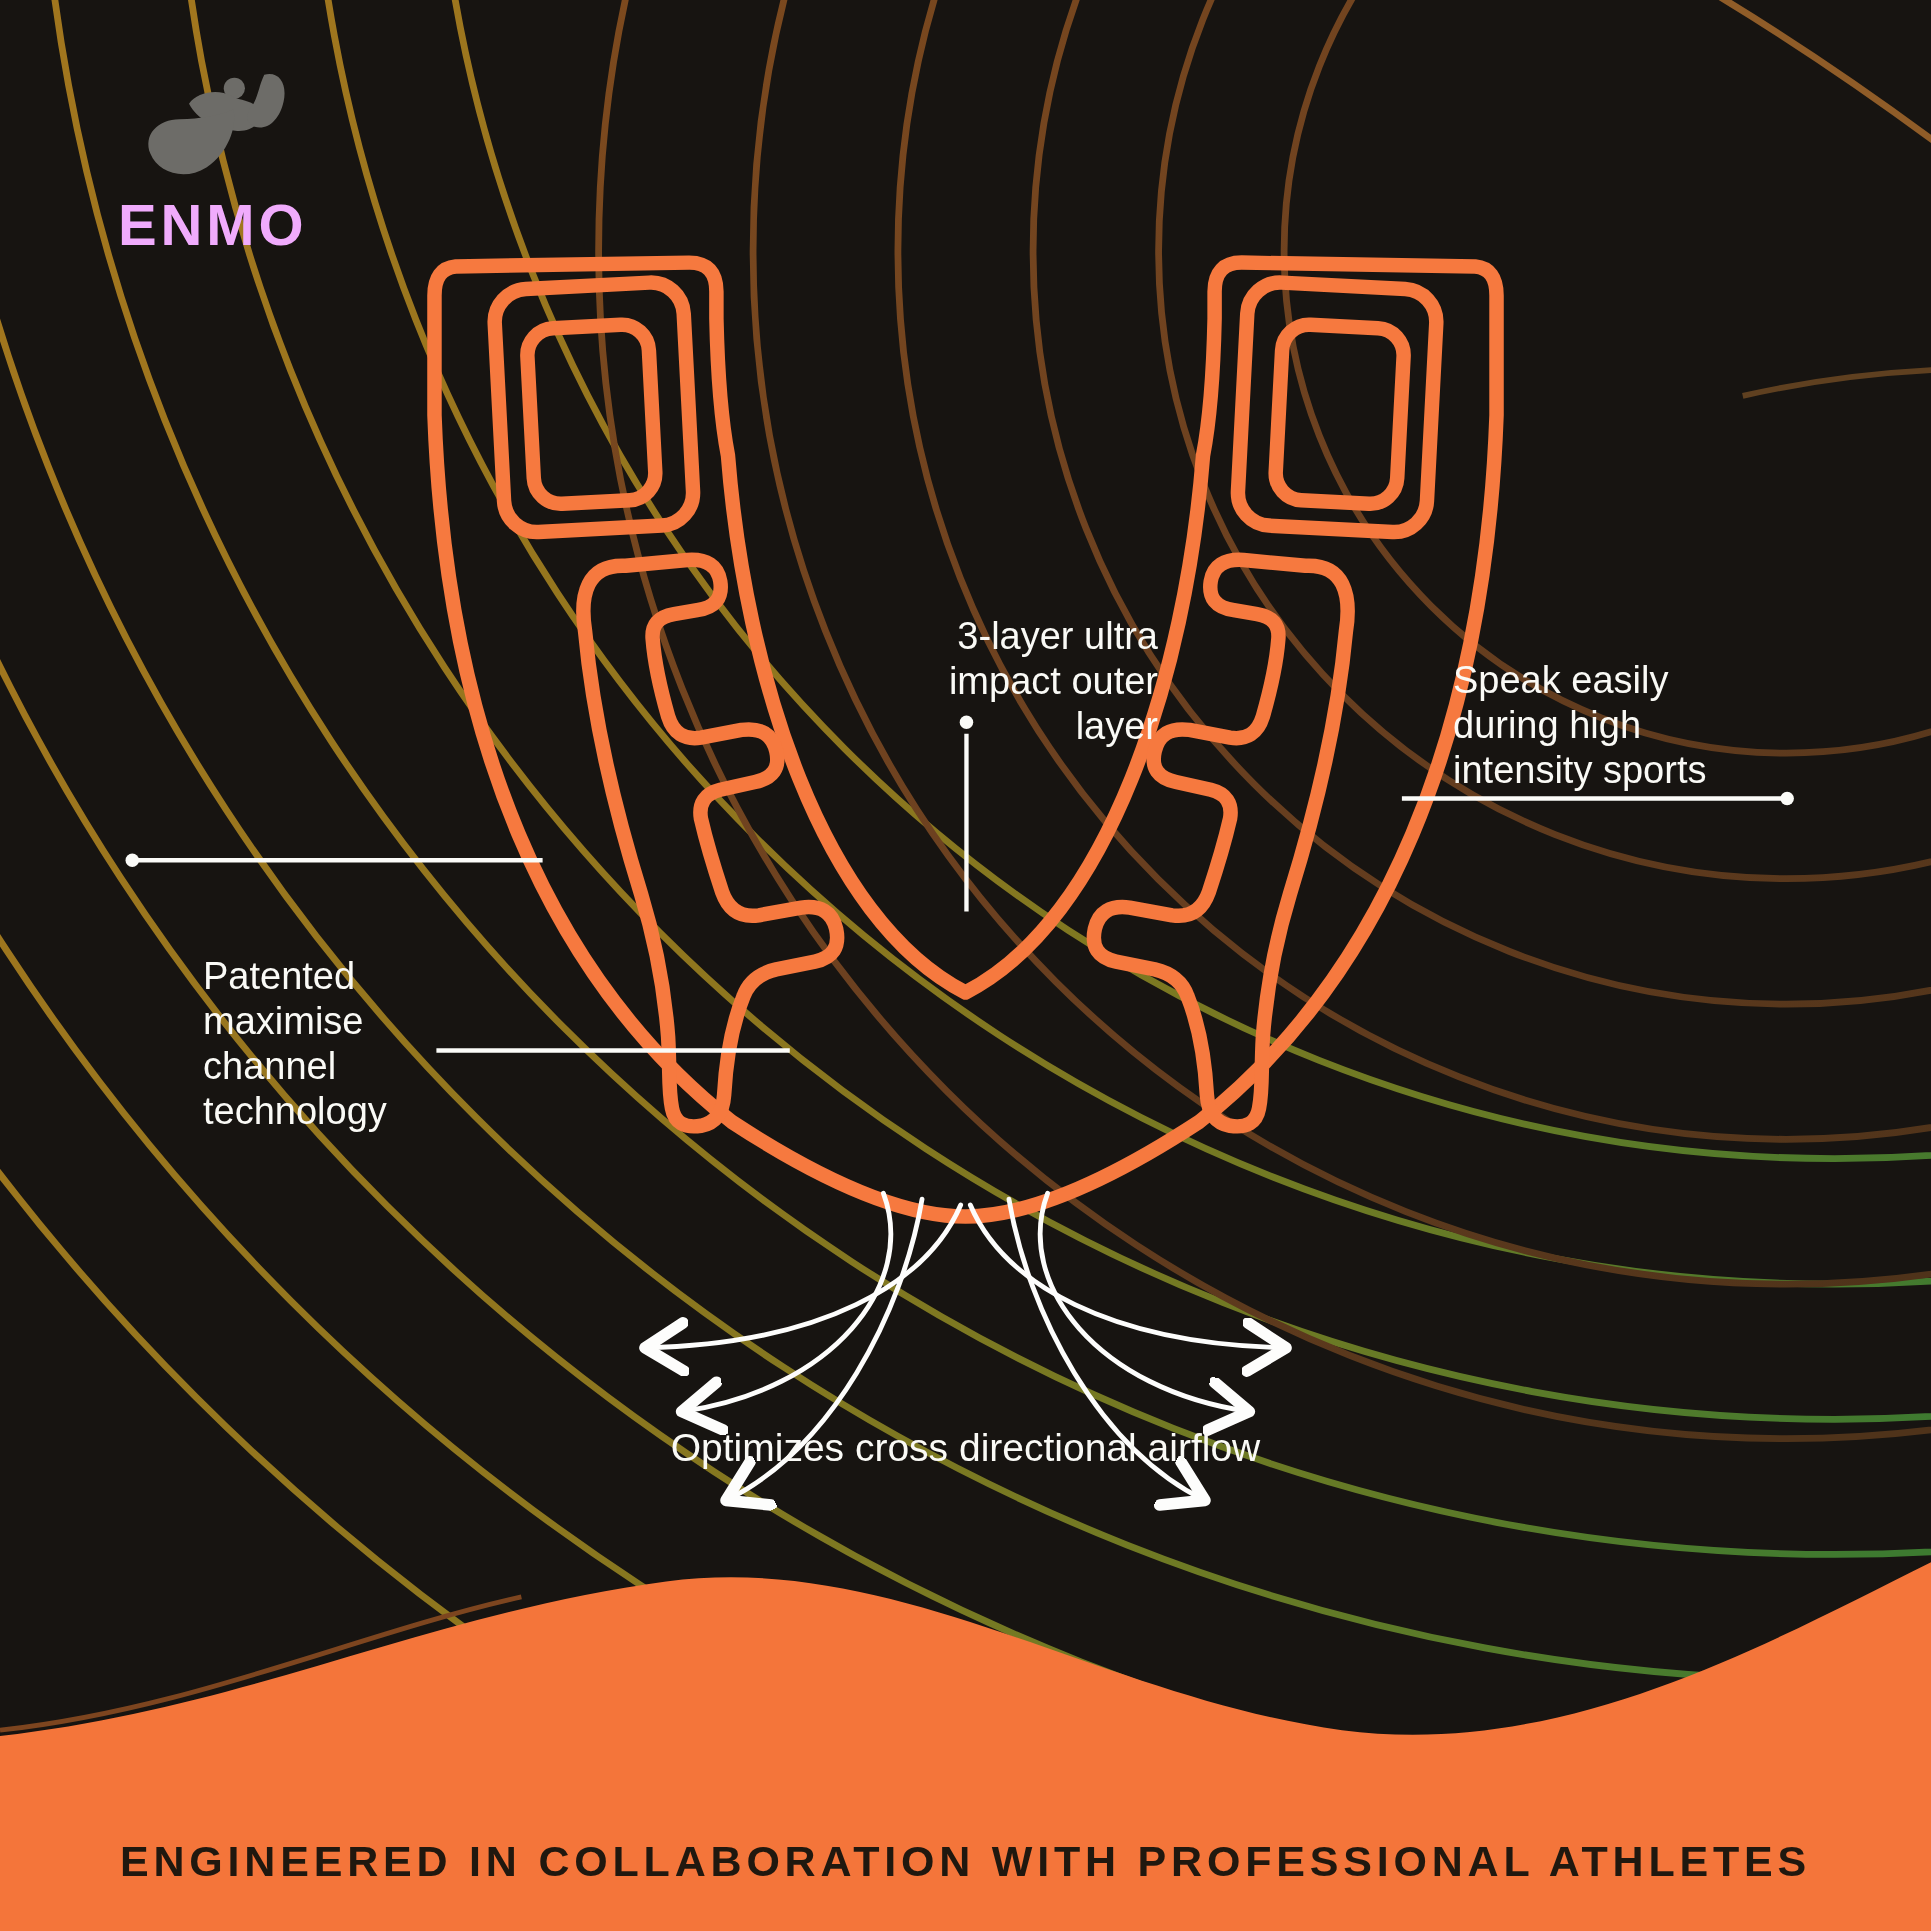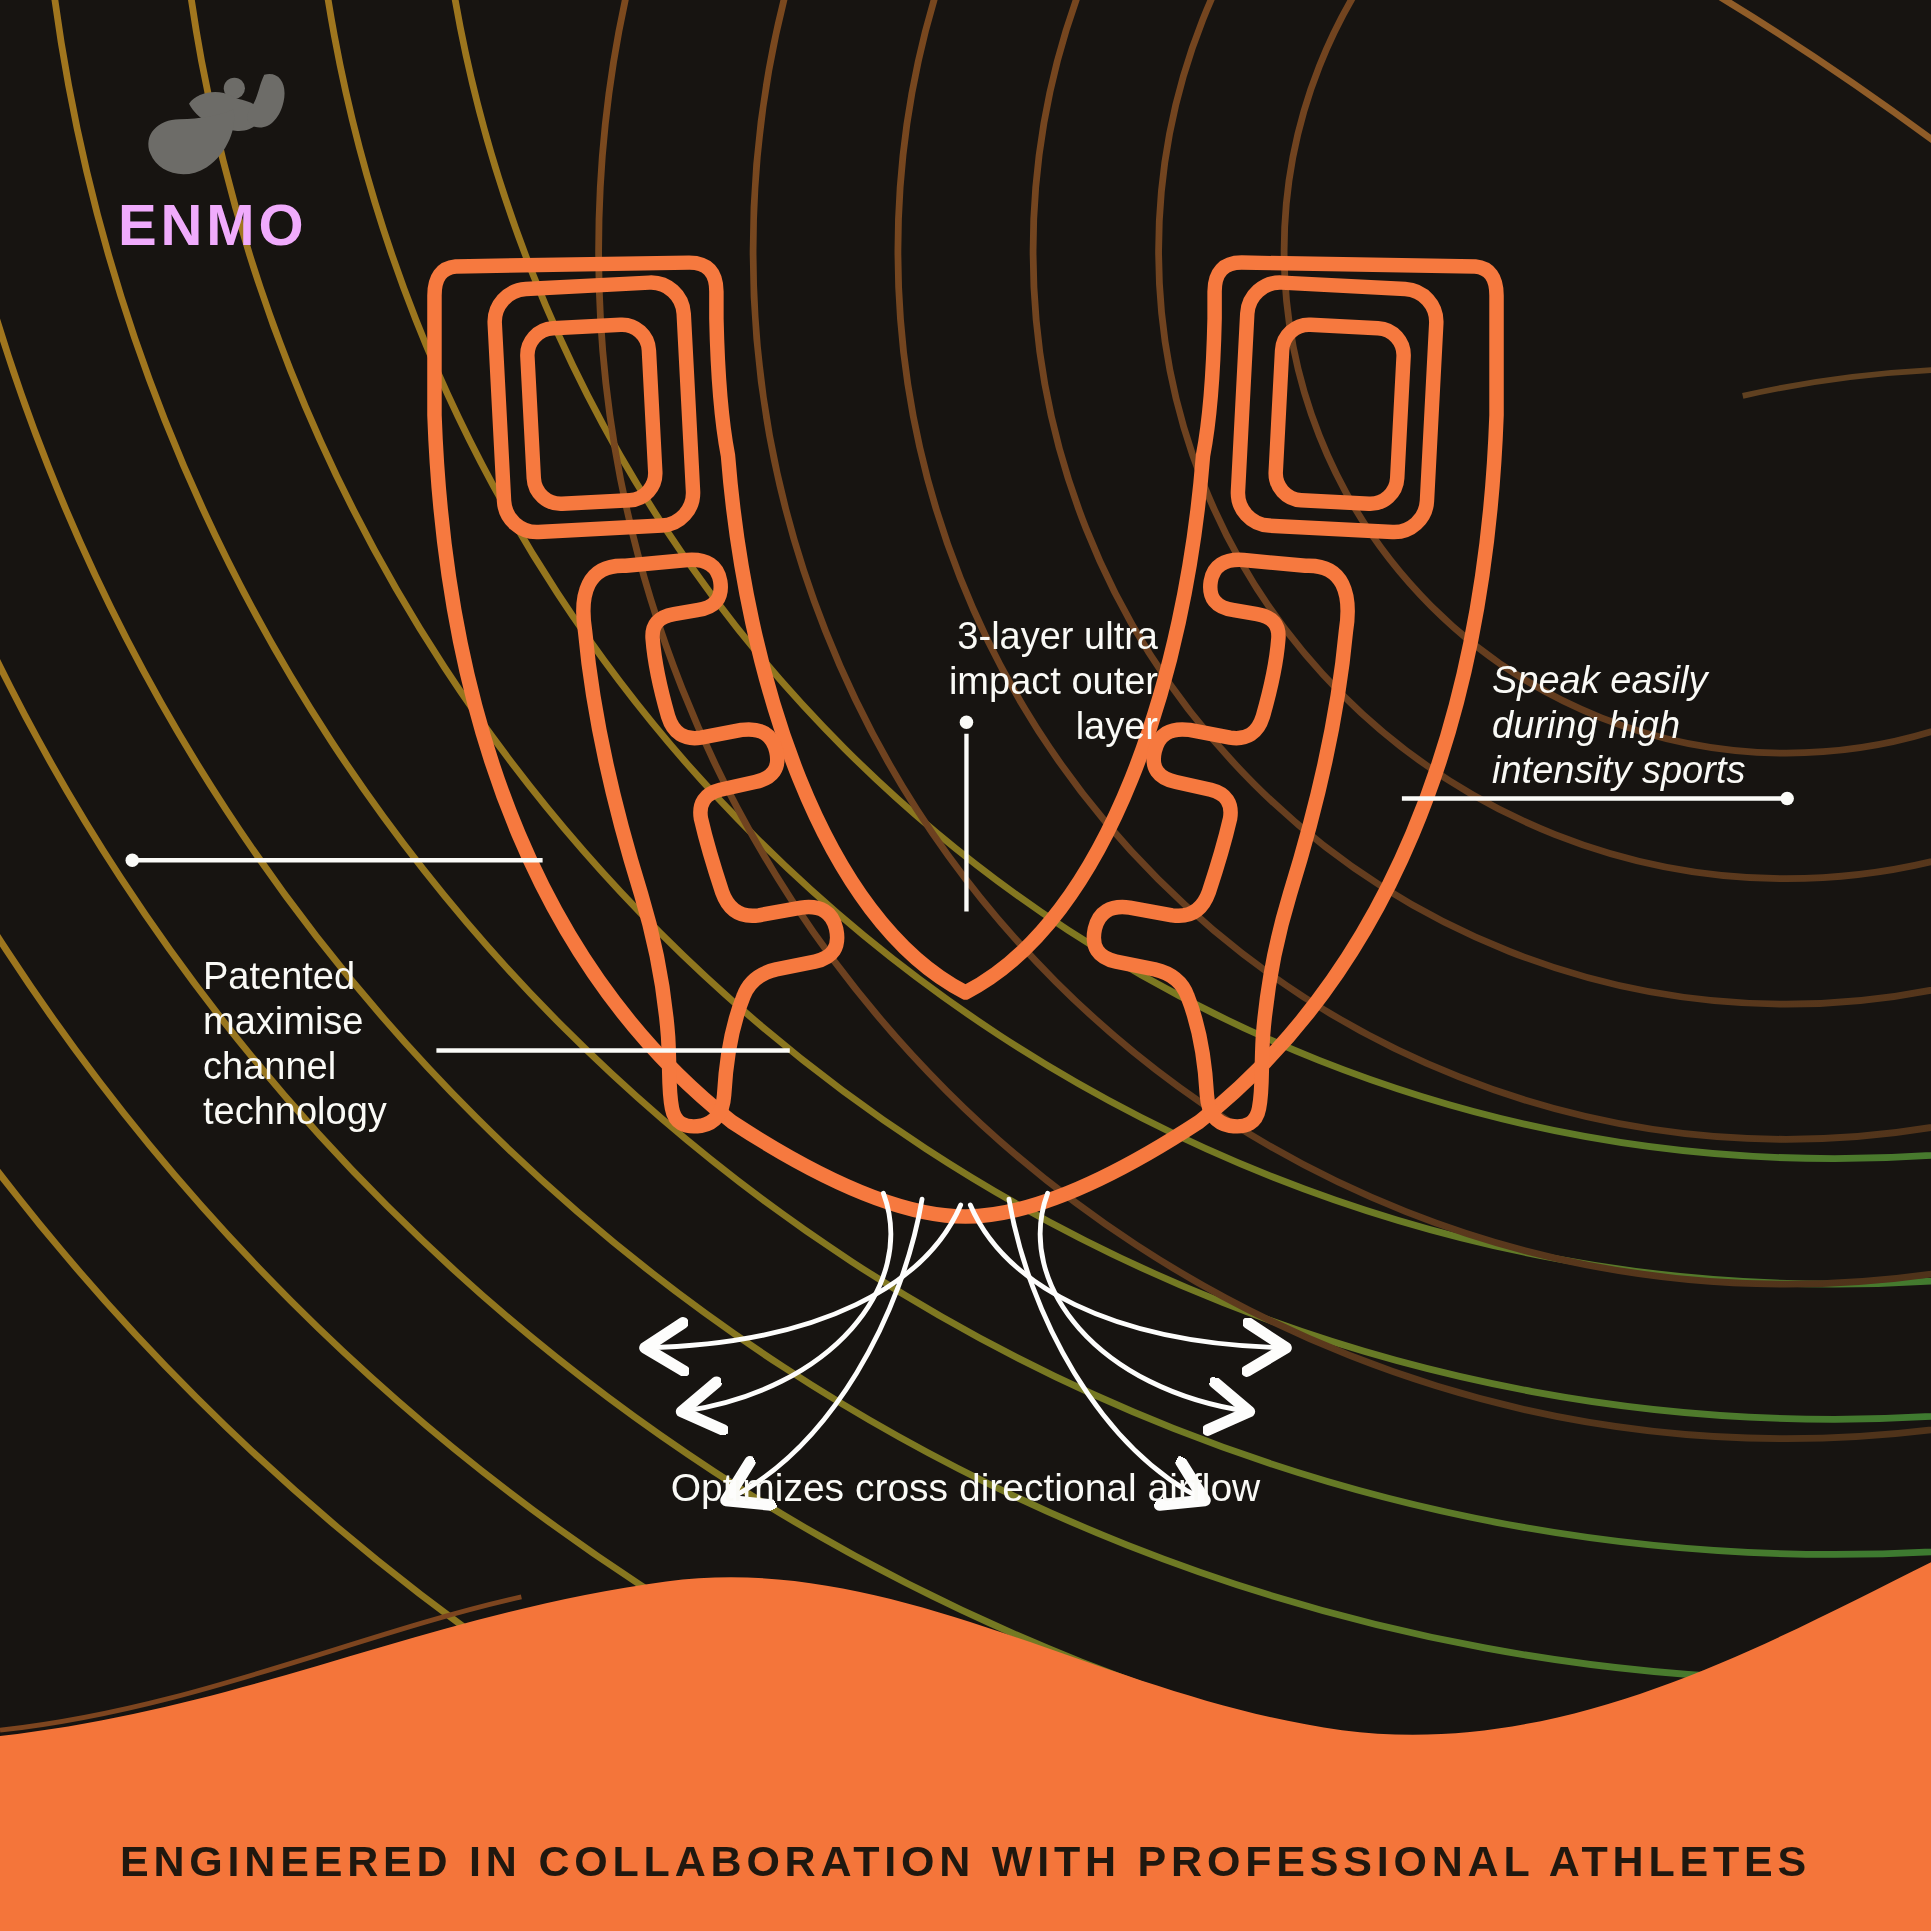--- a/index.html
+++ b/index.html
@@ -11,22 +11,22 @@
   .logo{position:absolute;left:135px;top:64px;width:164px;height:118px;}
   .logo-word{
     position:absolute;left:118px;top:191px;
     font-size:58px;font-weight:bold;letter-spacing:3.9px;color:#f0abfc;
   }
   .callout{position:absolute;color:#fafaf6;font-size:38px;line-height:45px;font-weight:400;}
   .callout .cl-line{white-space:nowrap;}
   .co-geometry{left:128px;top:668px;width:463px;}
   .co-breathing{left:203px;top:954px;width:309px;}
   .co-outer{left:772px;top:582px;width:386px;text-align:right;margin-top:32px;}
-  .co-speak{left:1492px;top:658px;width:367px;font-style:italic;}
-  .co-airflow{left:0;top:1425px;width:1931px;text-align:center;font-size:39px;margin-top:40px;}
+  .co-speak{left:1453px;top:658px;width:367px;}
+  .co-airflow{left:0;top:1425px;width:1931px;text-align:center;font-size:39px;}
   .footer-tagline{
     position:absolute;left:0;top:1837px;width:1931px;text-align:center;
     font-size:43px;font-weight:bold;letter-spacing:4.8px;color:#20180f;white-space:nowrap;
   }
 </style>
 </head>
 <body>
 
 <div class="stage">
 

